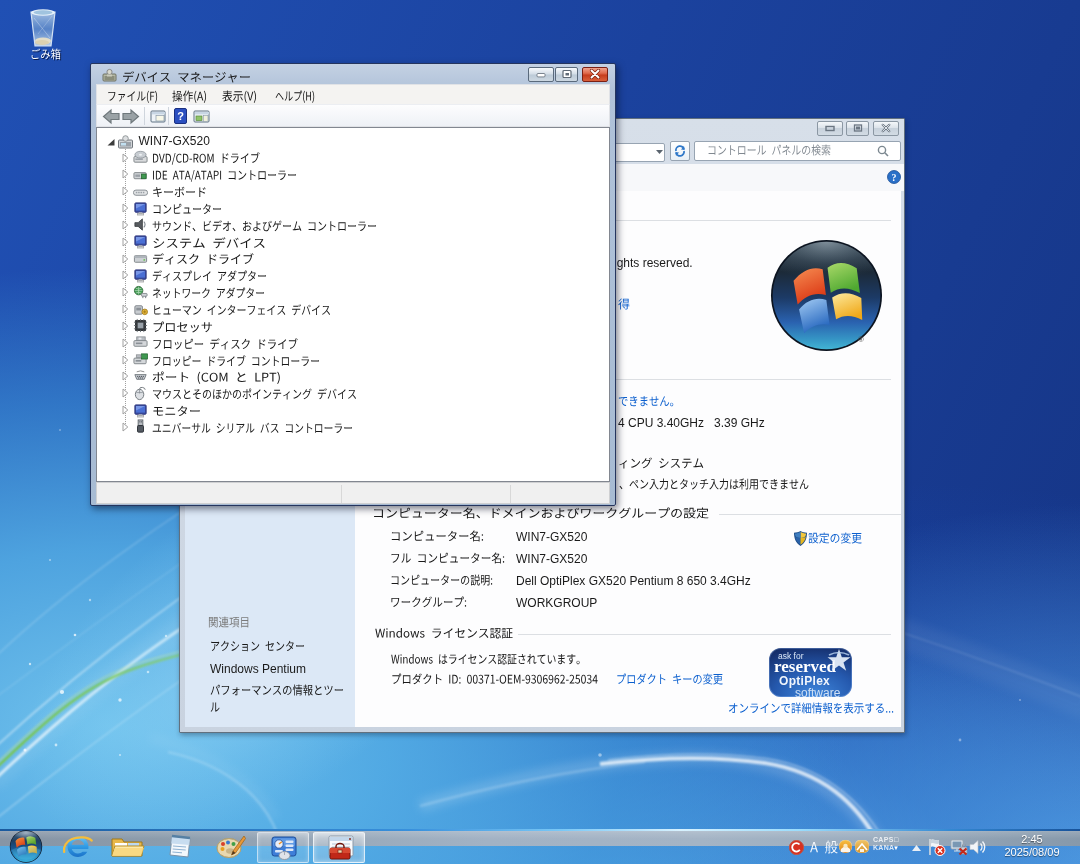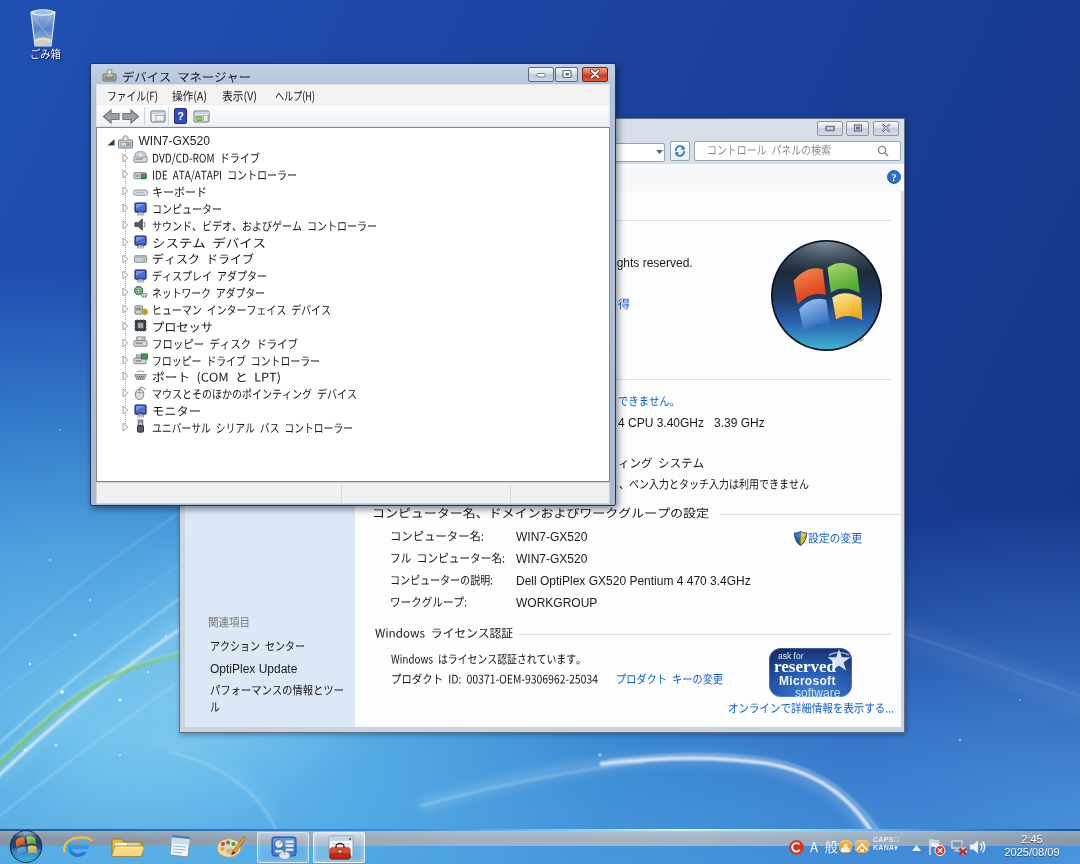--- a/index.html
+++ b/index.html
@@ -217,43 +217,43 @@
    <path d="M37,6 C46,0 56,1 66,9 L67,34 C57,27 47,26 38,31 Z" fill="url(#pg)"></path>
    <path d="M5,45 C14,36 24,34 33,38 L34,63 C25,60 16,62 8,69 Z" fill="url(#pb)"></path>
    <path d="M39,36 C48,31 58,32 68,39 L67,61 C58,55 49,54 41,58 Z" fill="url(#py)"></path>
   </g>
  </svg>
  <div class="abs" style="left:678px;top:216px;color:#4a4a4a;font-size:8px">®</div>
 
  <div class="abs" style="left:589px;top:529px;width:83px;height:49px;border-radius:12px;background:radial-gradient(120% 130% at 55% 95%,#3f87dc 0%,#2559ae 40%,#16306e 75%,#101f48 100%);box-shadow:inset 0 0 0 1px rgba(160,200,255,.3)">
   <div style="position:absolute;left:9px;top:3px;color:#dce8f8;font-size:8.5px">ask for</div>
   <div style="position:absolute;left:5px;top:9px;color:#ffffff;font-size:17px;font-family:'Liberation Serif',serif;font-weight:bold">reserved</div>
-  <div style="position:absolute;left:10px;top:26px;color:#f0f5fc;font-size:12px;font-weight:bold;letter-spacing:.3px">Microsoft</div>
+  <div style="position:absolute;left:10px;top:26px;color:#f0f5fc;font-size:12px;font-weight:bold;letter-spacing:.3px">OptiPlex</div>
   <div style="position:absolute;left:26px;top:38px;color:#cfe0f5;font-size:12px">software</div>
   <svg style="position:absolute;right:0px;top:0px" width="26" height="26" viewBox="0 0 26 26">
           <path d="M13,1 L15.8,9.2 L24.5,9.2 L17.5,14.4 L20.2,22.8 L13,17.6 L5.8,22.8 L8.5,14.4 L1.5,9.2 L10.2,9.2 Z" fill="#e8f1fb" opacity=".92"></path>
           <path d="M3,7 Q13,2 23,7" fill="none" stroke="#bcd6f2" stroke-width="1.6" opacity=".8"></path>
         </svg>
  </div>
 
  <svg class="abs" style="left:614px;top:412px" width="13" height="15" viewBox="0 0 14 16">
   <path d="M7,0 C9,1.2 11.5,1.8 14,1.8 C14,8 12,13 7,16 C2,13 0,8 0,1.8 C2.5,1.8 5,1.2 7,0 Z" fill="#1f4f8b"></path>
   <path d="M7,1 C8.8,2 11,2.6 13,2.7 C12.9,5 12.4,7.4 7,7.4 Z" fill="#f4c83c"></path>
   <path d="M7,1 C5.2,2 3,2.6 1,2.7 C1.1,5 1.6,7.4 7,7.4 Z" fill="#3f7ec0"></path>
   <path d="M7,7.4 C3,7.4 1.8,6.5 1.2,5.5 C1.8,9.5 3.8,12.6 7,14.8 Z" fill="#2a62a8"></path>
   <path d="M7,7.4 C11,7.4 12.2,6.5 12.8,5.5 C12.2,9.5 10.2,12.6 7,14.8 Z" fill="#e8b820"></path>
  </svg>
 
  <div class="syslat" style="left:434px;top:137px">ights reserved.</div>
  <div class="syslat" style="left:438px;top:297px">4 CPU 3.40GHz&nbsp;&nbsp; 3.39 GHz</div>
  <div class="syslat" style="left:336px;top:411px">WIN7-GX520</div>
  <div class="syslat" style="left:336px;top:433px">WIN7-GX520</div>
- <div class="syslat" style="left:336px;top:455px">Dell OptiPlex GX520 Pentium 4 470 3.4GHz</div>
+ <div class="syslat" style="left:336px;top:455px">Dell OptiPlex GX520 Pentium 8 650 3.4GHz</div>
  <div class="syslat" style="left:336px;top:477px">WORKGROUP</div>
- <div class="syslat" style="left:30px;top:543px">OptiPlex Update</div>
+ <div class="syslat" style="left:30px;top:543px">Windows Pentium</div>
 <svg class="jpr" style="left:527.0px;top:25.4px" width="124.0" height="14.4" viewBox="0 -220 3125 300" preserveAspectRatio="none">
         <g fill="#808890">
           <use href="#g5" x="0"></use>
           <use href="#g6" x="250"></use>
           <use href="#g7" x="500"></use>
           <use href="#g8" x="750"></use>
           <use href="#g9" x="1000"></use>
           <use href="#g10" x="1250"></use>
           <use href="#g11" x="1625"></use>
           <use href="#g12" x="1875"></use>

